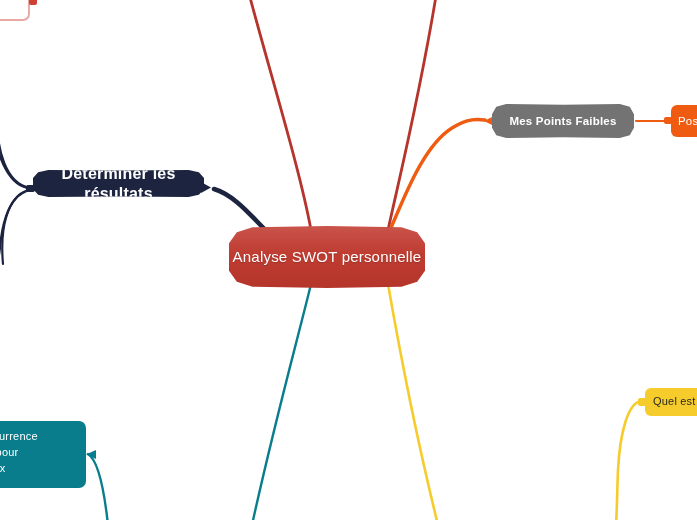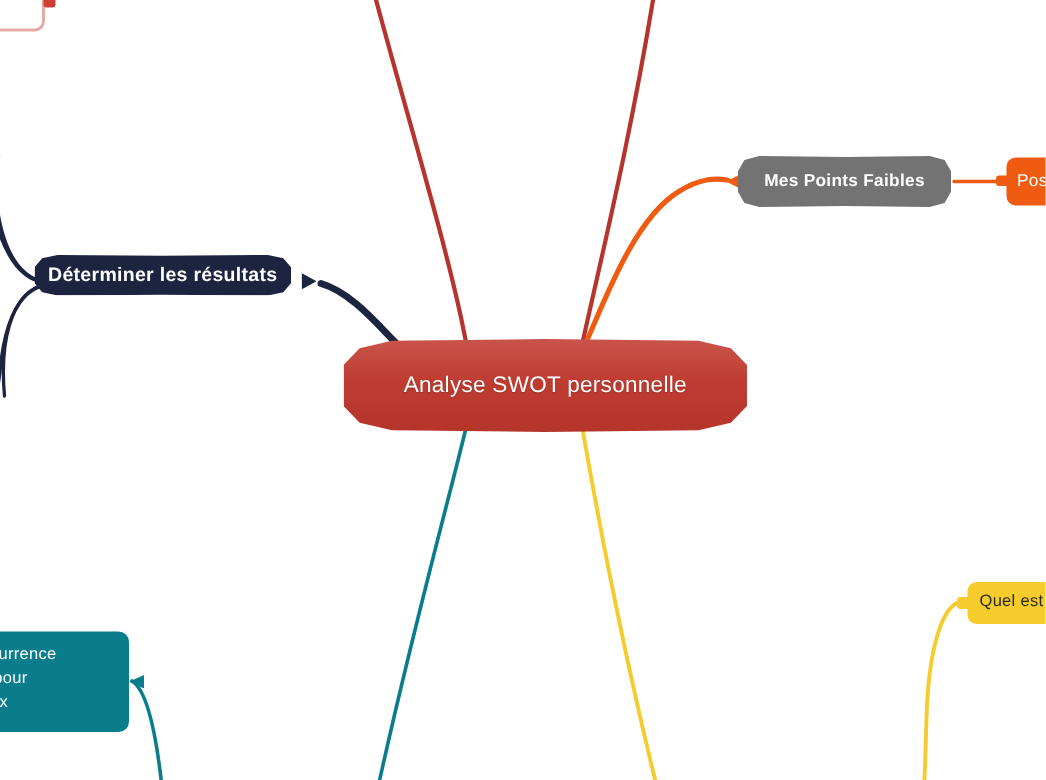--- a/index.html
+++ b/index.html
@@ -23,37 +23,37 @@
     color:#ffffff;
     font-weight:bold;
     letter-spacing:.2px;
     line-height:1.25;
     white-space:pre-line;
   }
 
   
   .node-central{
     left:229px; top:226px;
-    width:269px; height:62px;
+    width:196px; height:62px;
     background:linear-gradient(180deg,#c9544b 0%,#bf3c31 45%,#b5352b 100%);
     font-size:15px;
     font-weight:normal;
     color:#fff;
     clip-path:polygon(0% 28%, 4% 10%, 12% 2%, 50% 0%, 88% 2%, 96% 10%, 100% 28%,
                       100% 72%, 96% 90%, 88% 98%, 50% 100%, 12% 98%, 4% 90%, 0% 72%);
     border-radius:10px;
     text-shadow:0 1px 1px rgba(0,0,0,.18);
   }
 
   
   .node-navy{
-    left:23px; top:170px;
+    left:33px; top:170px;
     width:171px; height:27px;
     background:#1d2440;
-    font-size:13px;
+    font-size:16px;
     clip-path:polygon(0% 30%, 3% 8%, 9% 0%, 50% 2%, 91% 0%, 97% 8%, 100% 30%,
                       100% 70%, 97% 92%, 91% 100%, 50% 98%, 9% 100%, 3% 92%, 0% 70%);
     border-radius:6px;
   }
   
   .navy-tail-l{position:absolute;left:26px;top:185px;width:9px;height:7px;background:#1d2440;border-radius:2px;}
   .navy-tail-r{position:absolute;left:201px;top:182px;width:10px;height:11px;background:#1d2440;
     clip-path:polygon(0% 0%,100% 50%,0% 100%);}
 
   

